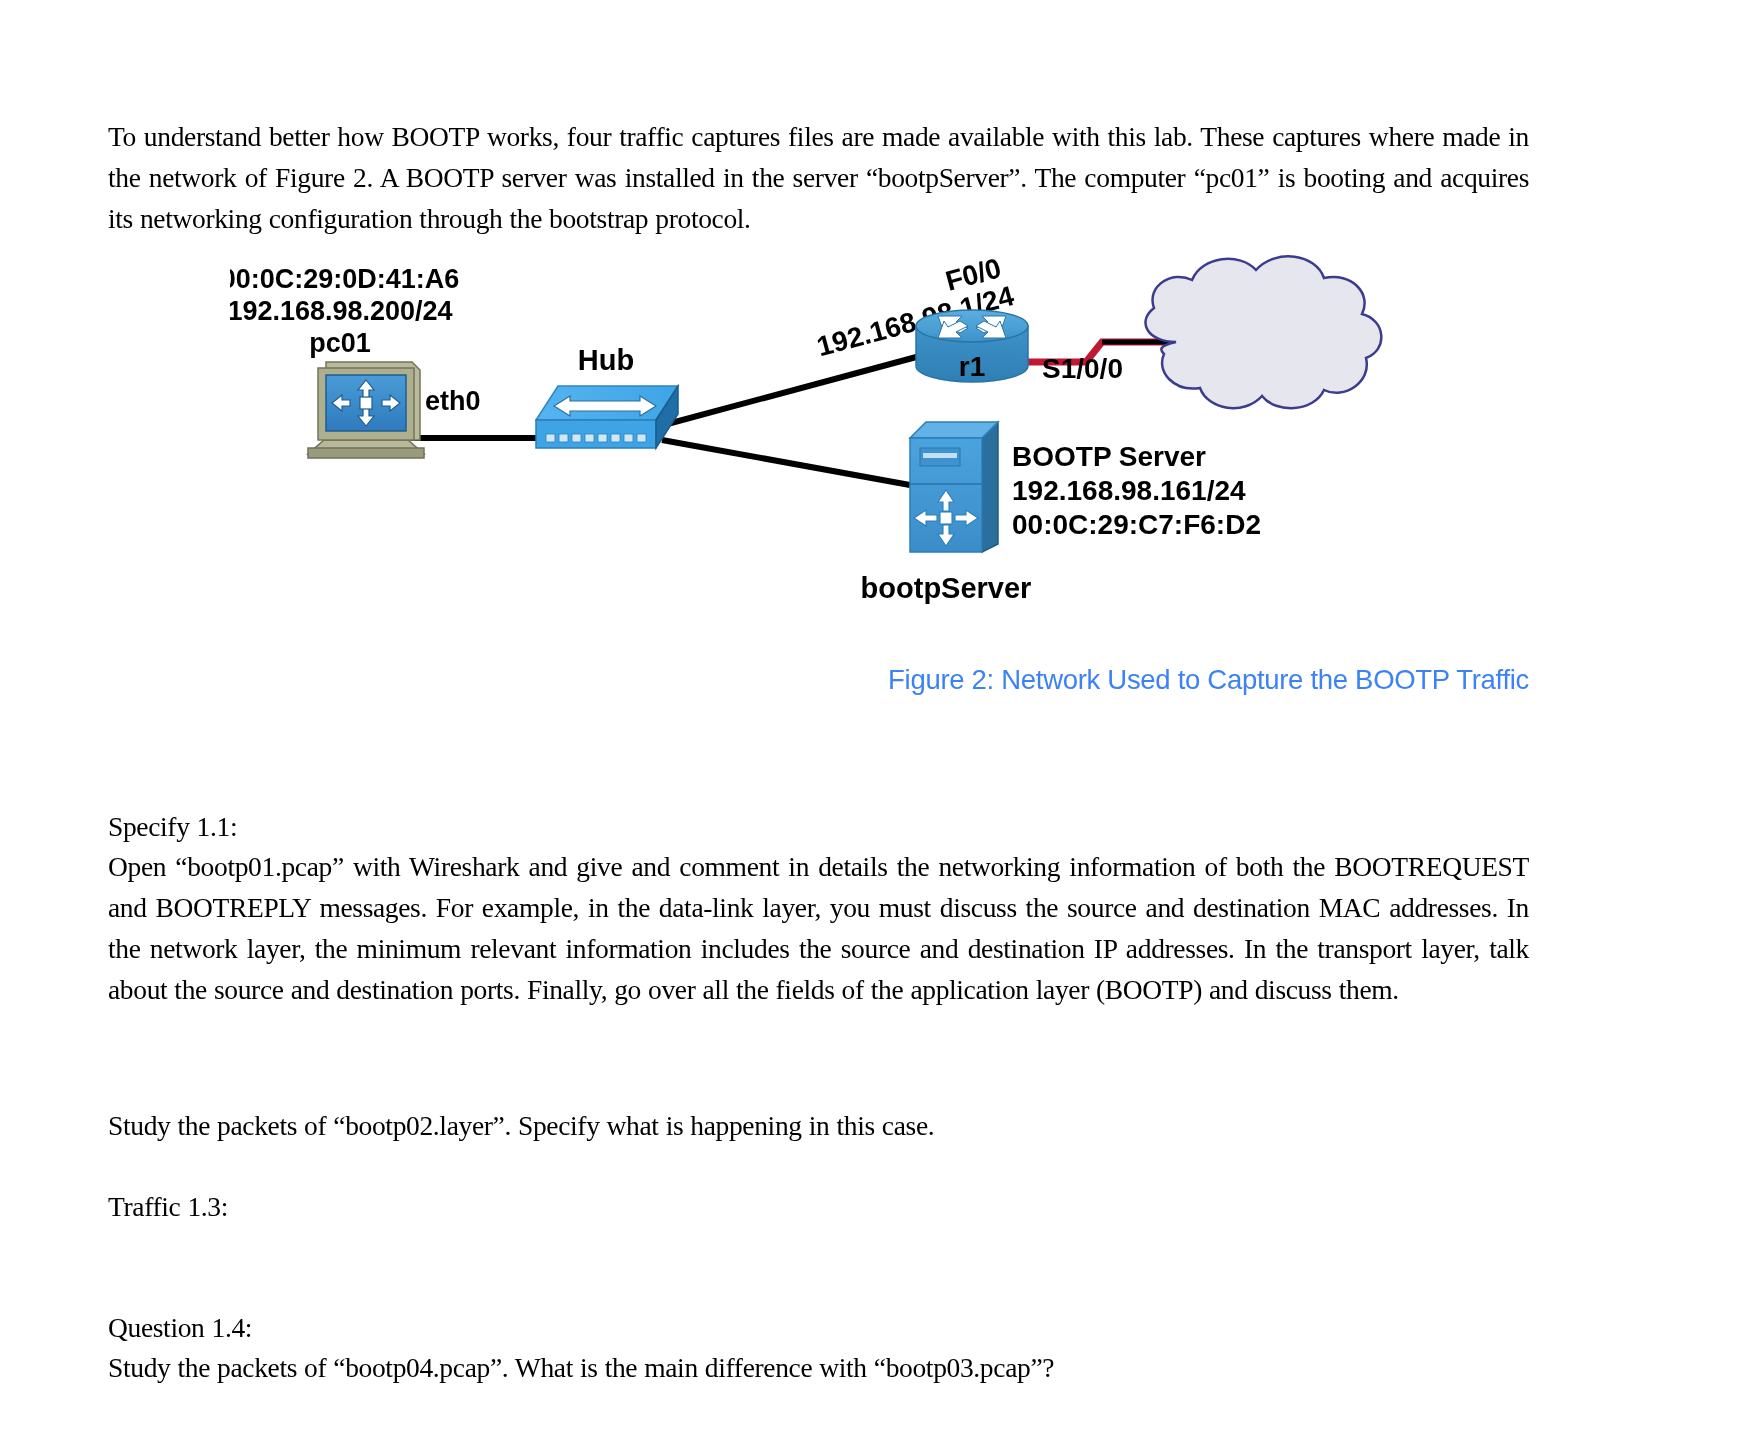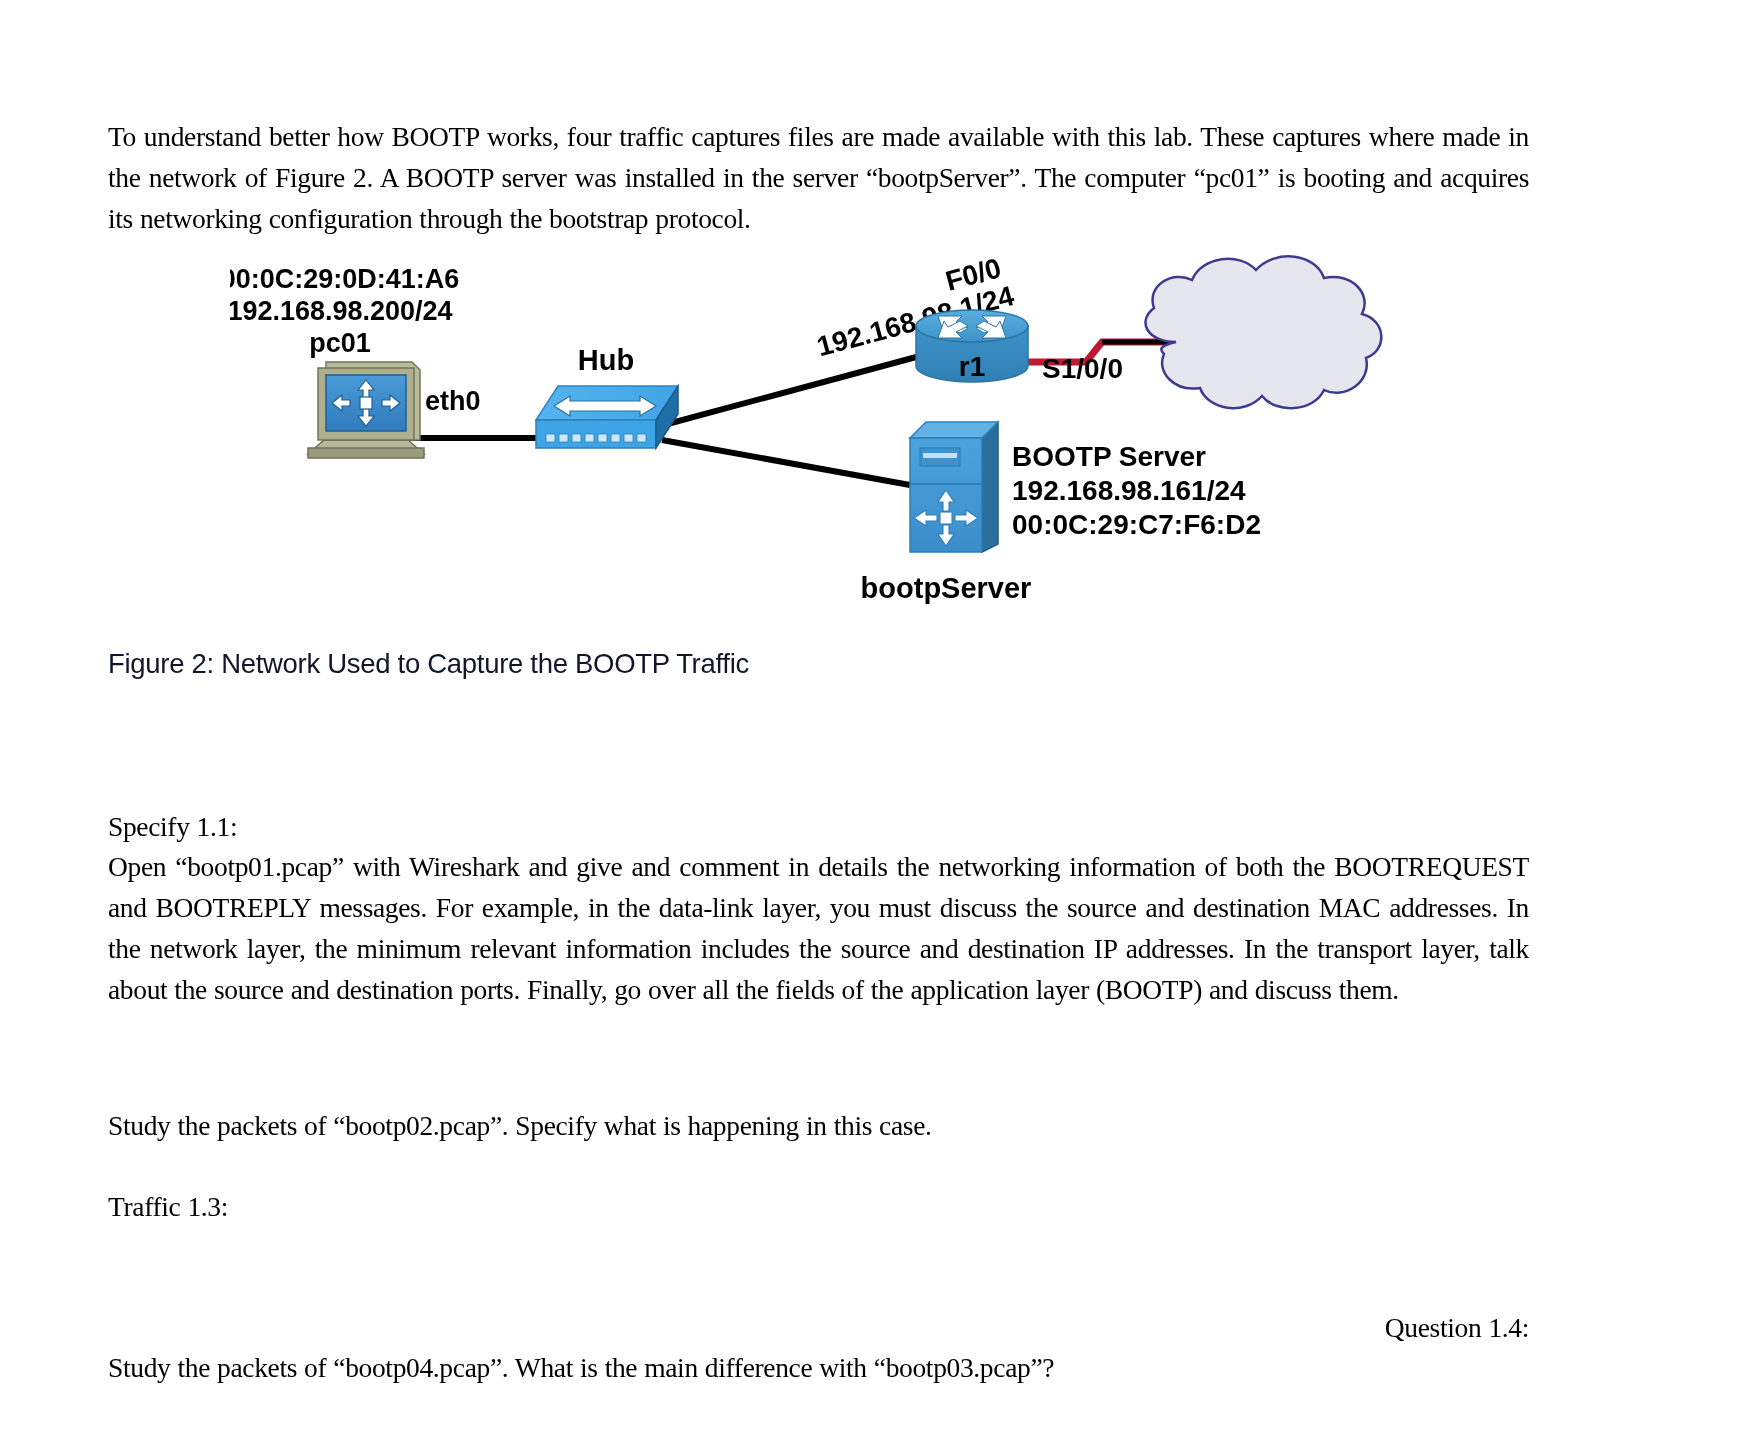--- a/index.html
+++ b/index.html
@@ -39,35 +39,35 @@
 
   #intro-paragraph {
     left: 108px;
     top: 88px;
     width: 1421px;
   }
 
   #figure-caption {
     position: absolute;
     left: 108px;
-    top: 648px;
+    top: 664px;
     width: 1421px;
-    text-align: left;
+    text-align: right;
     font-size: 27.5px;
     letter-spacing: -0.3px;
-    color: #0f172a;
+    color: #3b82f6;
   }
 
   #q11-head { left: 108px; top: 778px; width: 1421px; }
   #q11-body { left: 108px; top: 818px; width: 1421px; }
   #q12-head { left: 108px; top: 1037px; width: 1421px; }
   #q12-body { left: 108px; top: 1077px; width: 1421px; }
   #q13-head { left: 108px; top: 1158px; width: 1421px; }
   #q13-body { left: 108px; top: 1198px; width: 1421px; }
-  #q14-head { left: 108px; top: 1279px; width: 1421px; text-align: right; }
+  #q14-head { left: 108px; top: 1279px; width: 1421px; }
   #q14-body { left: 108px; top: 1319px; width: 1421px; }
 
   
   #network-diagram {
     position: absolute;
     left: 230px;
     top: 250px;
     width: 1250px;
     height: 370px;
   }
@@ -242,20 +242,20 @@
         <text class="diagram-label" x="716" y="348" font-size="29" text-anchor="middle">bootpServer</text>
       </g>
     </svg>
   </div>
 
   <div id="figure-caption">Figure 2: Network Used to Capture the BOOTP Traffic</div>
 
   <p class="para nojustify" id="q11-head">Specify 1.1:</p>
   <p class="para" id="q11-body">Open “bootp01.pcap” with Wireshark and give and comment in details the networking information of both the BOOTREQUEST and BOOTREPLY messages. For example, in the data-link layer, you must discuss the source and destination MAC addresses. In the network layer, the minimum relevant information includes the source and destination IP addresses. In the transport layer, talk about the source and destination ports. Finally, go over all the fields of the application layer (BOOTP) and discuss them.</p>
 
-  <p class="para nojustify" id="q12-body">Study the packets of “bootp02.pcap”. Specify what is happening in this case.</p>
+  <p class="para nojustify" id="q12-body">Study the packets of “bootp02.layer”. Specify what is happening in this case.</p>
 
   <p class="para nojustify" id="q13-head">Traffic 1.3:</p>
 
   <p class="para nojustify" id="q14-head">Question 1.4:</p>
   <p class="para nojustify" id="q14-body">Study the packets of “bootp04.pcap”. What is the main difference with “bootp03.pcap”?</p>
 
 </div>
 
 </body></html>

